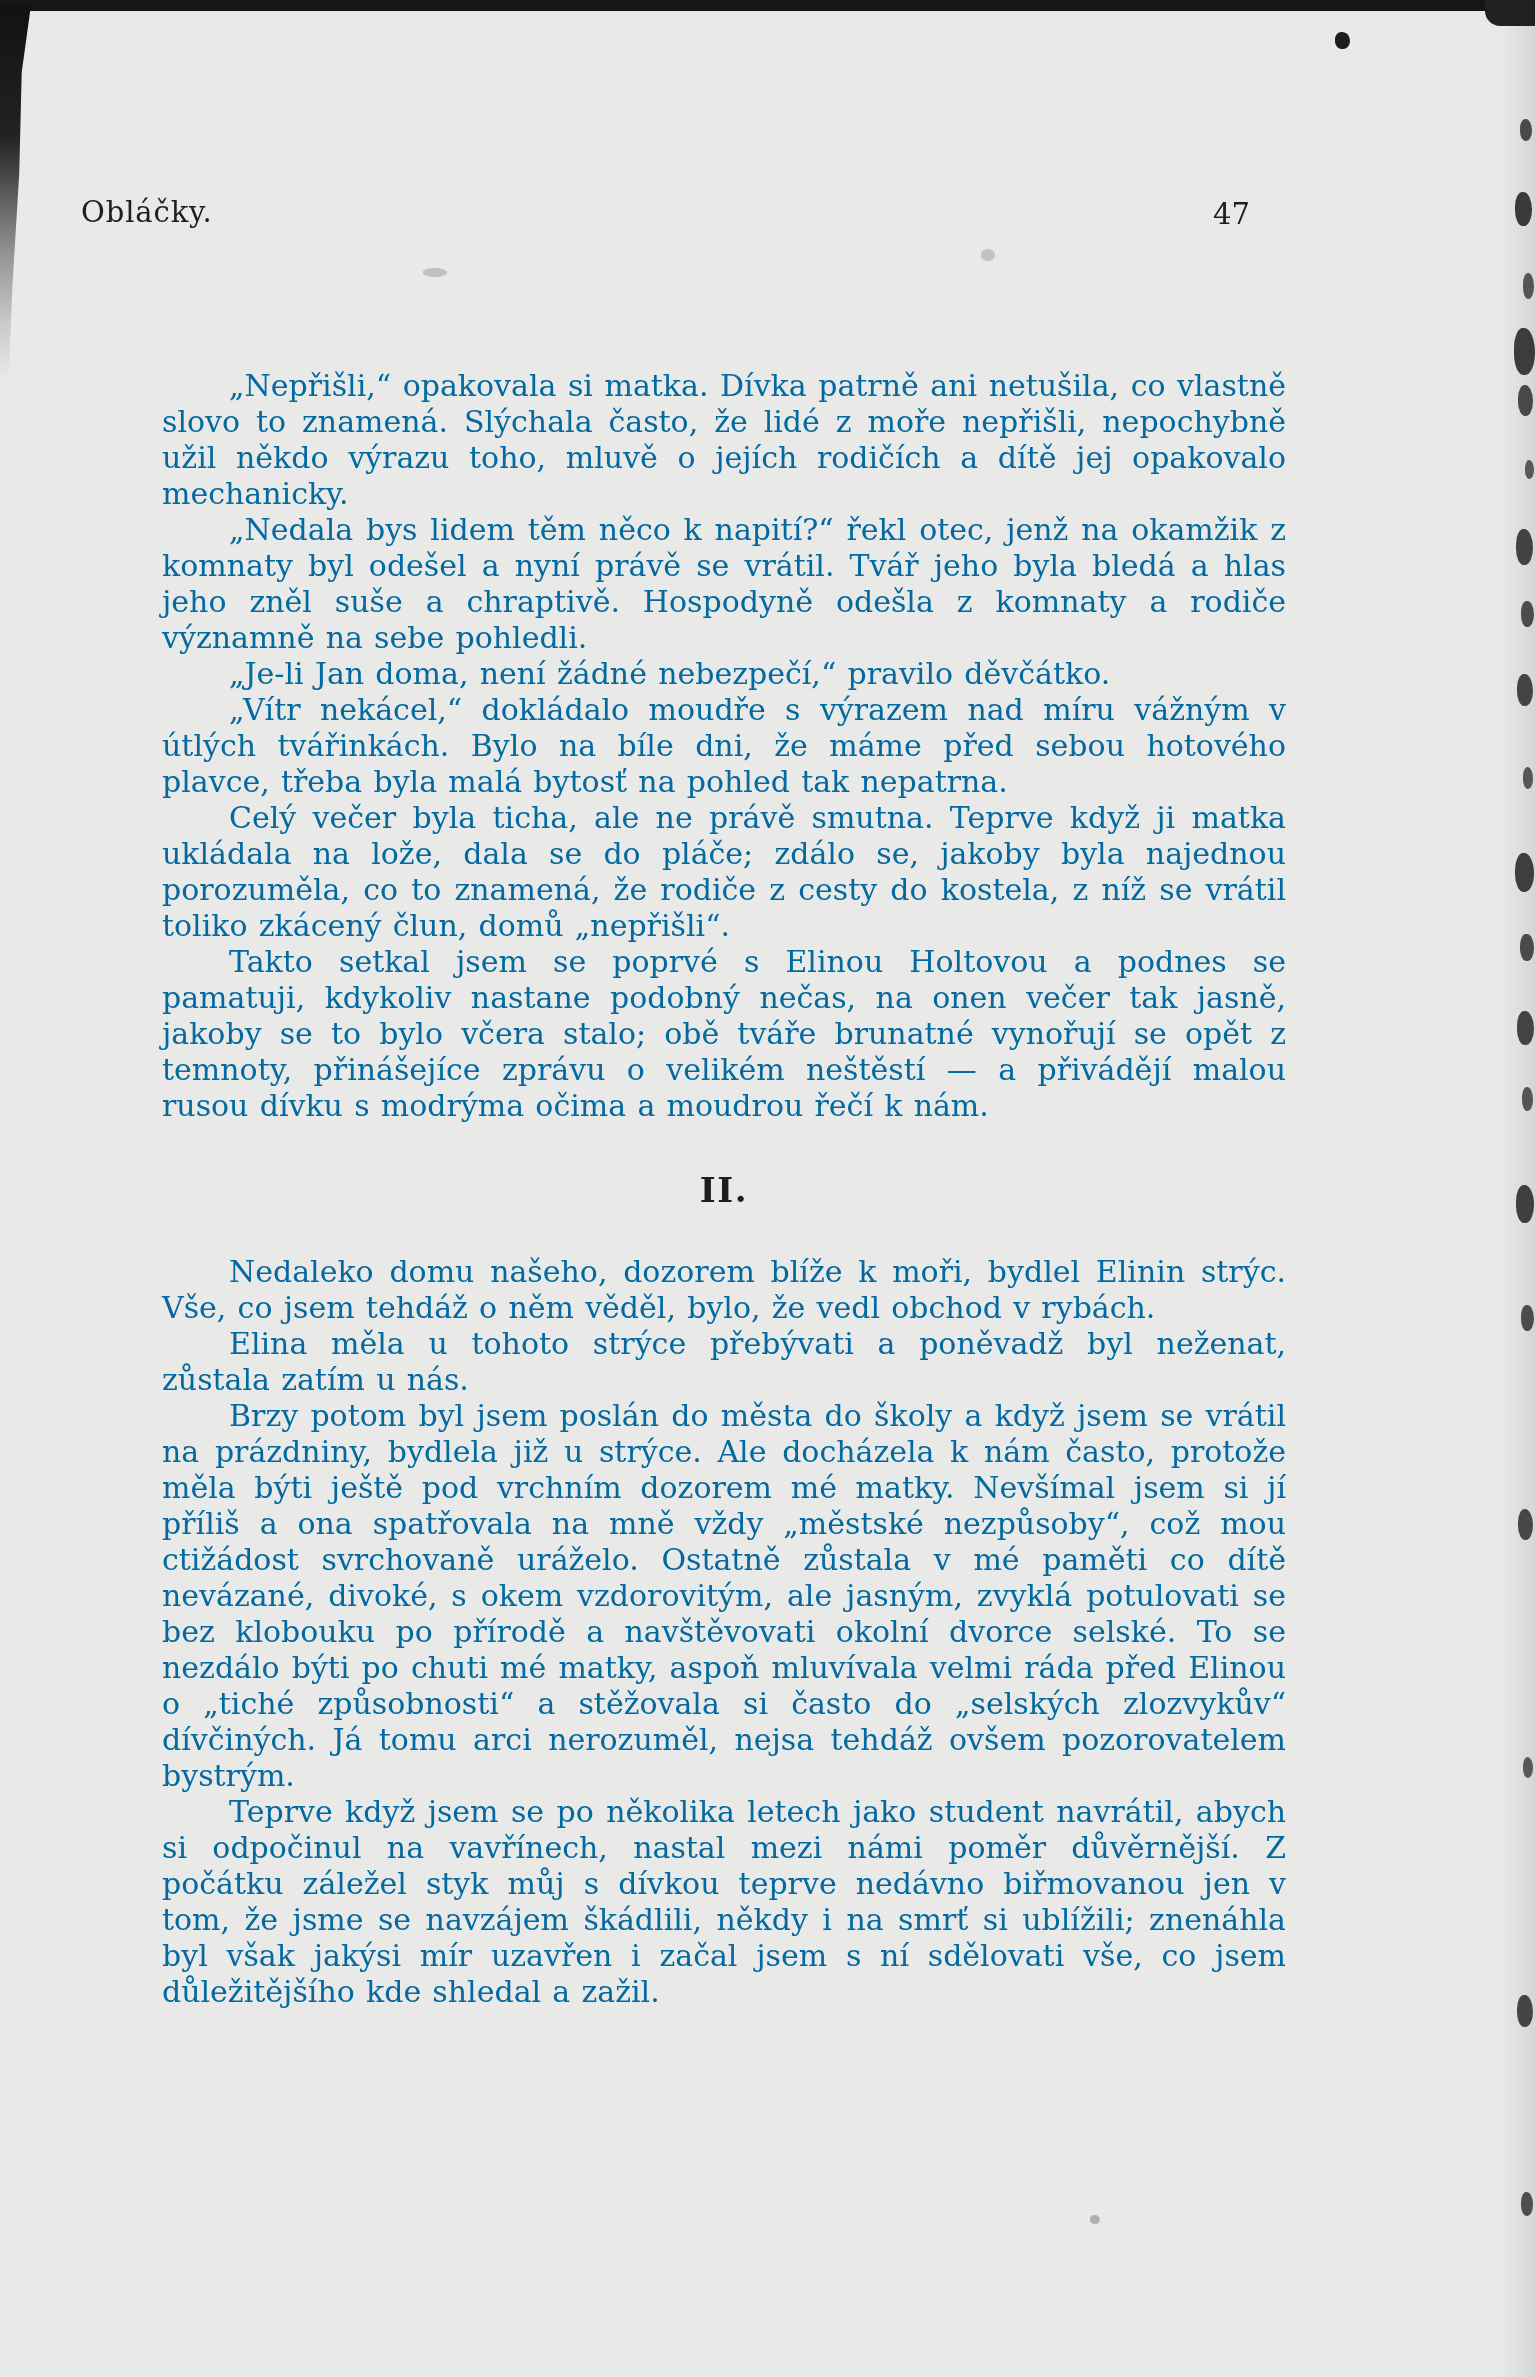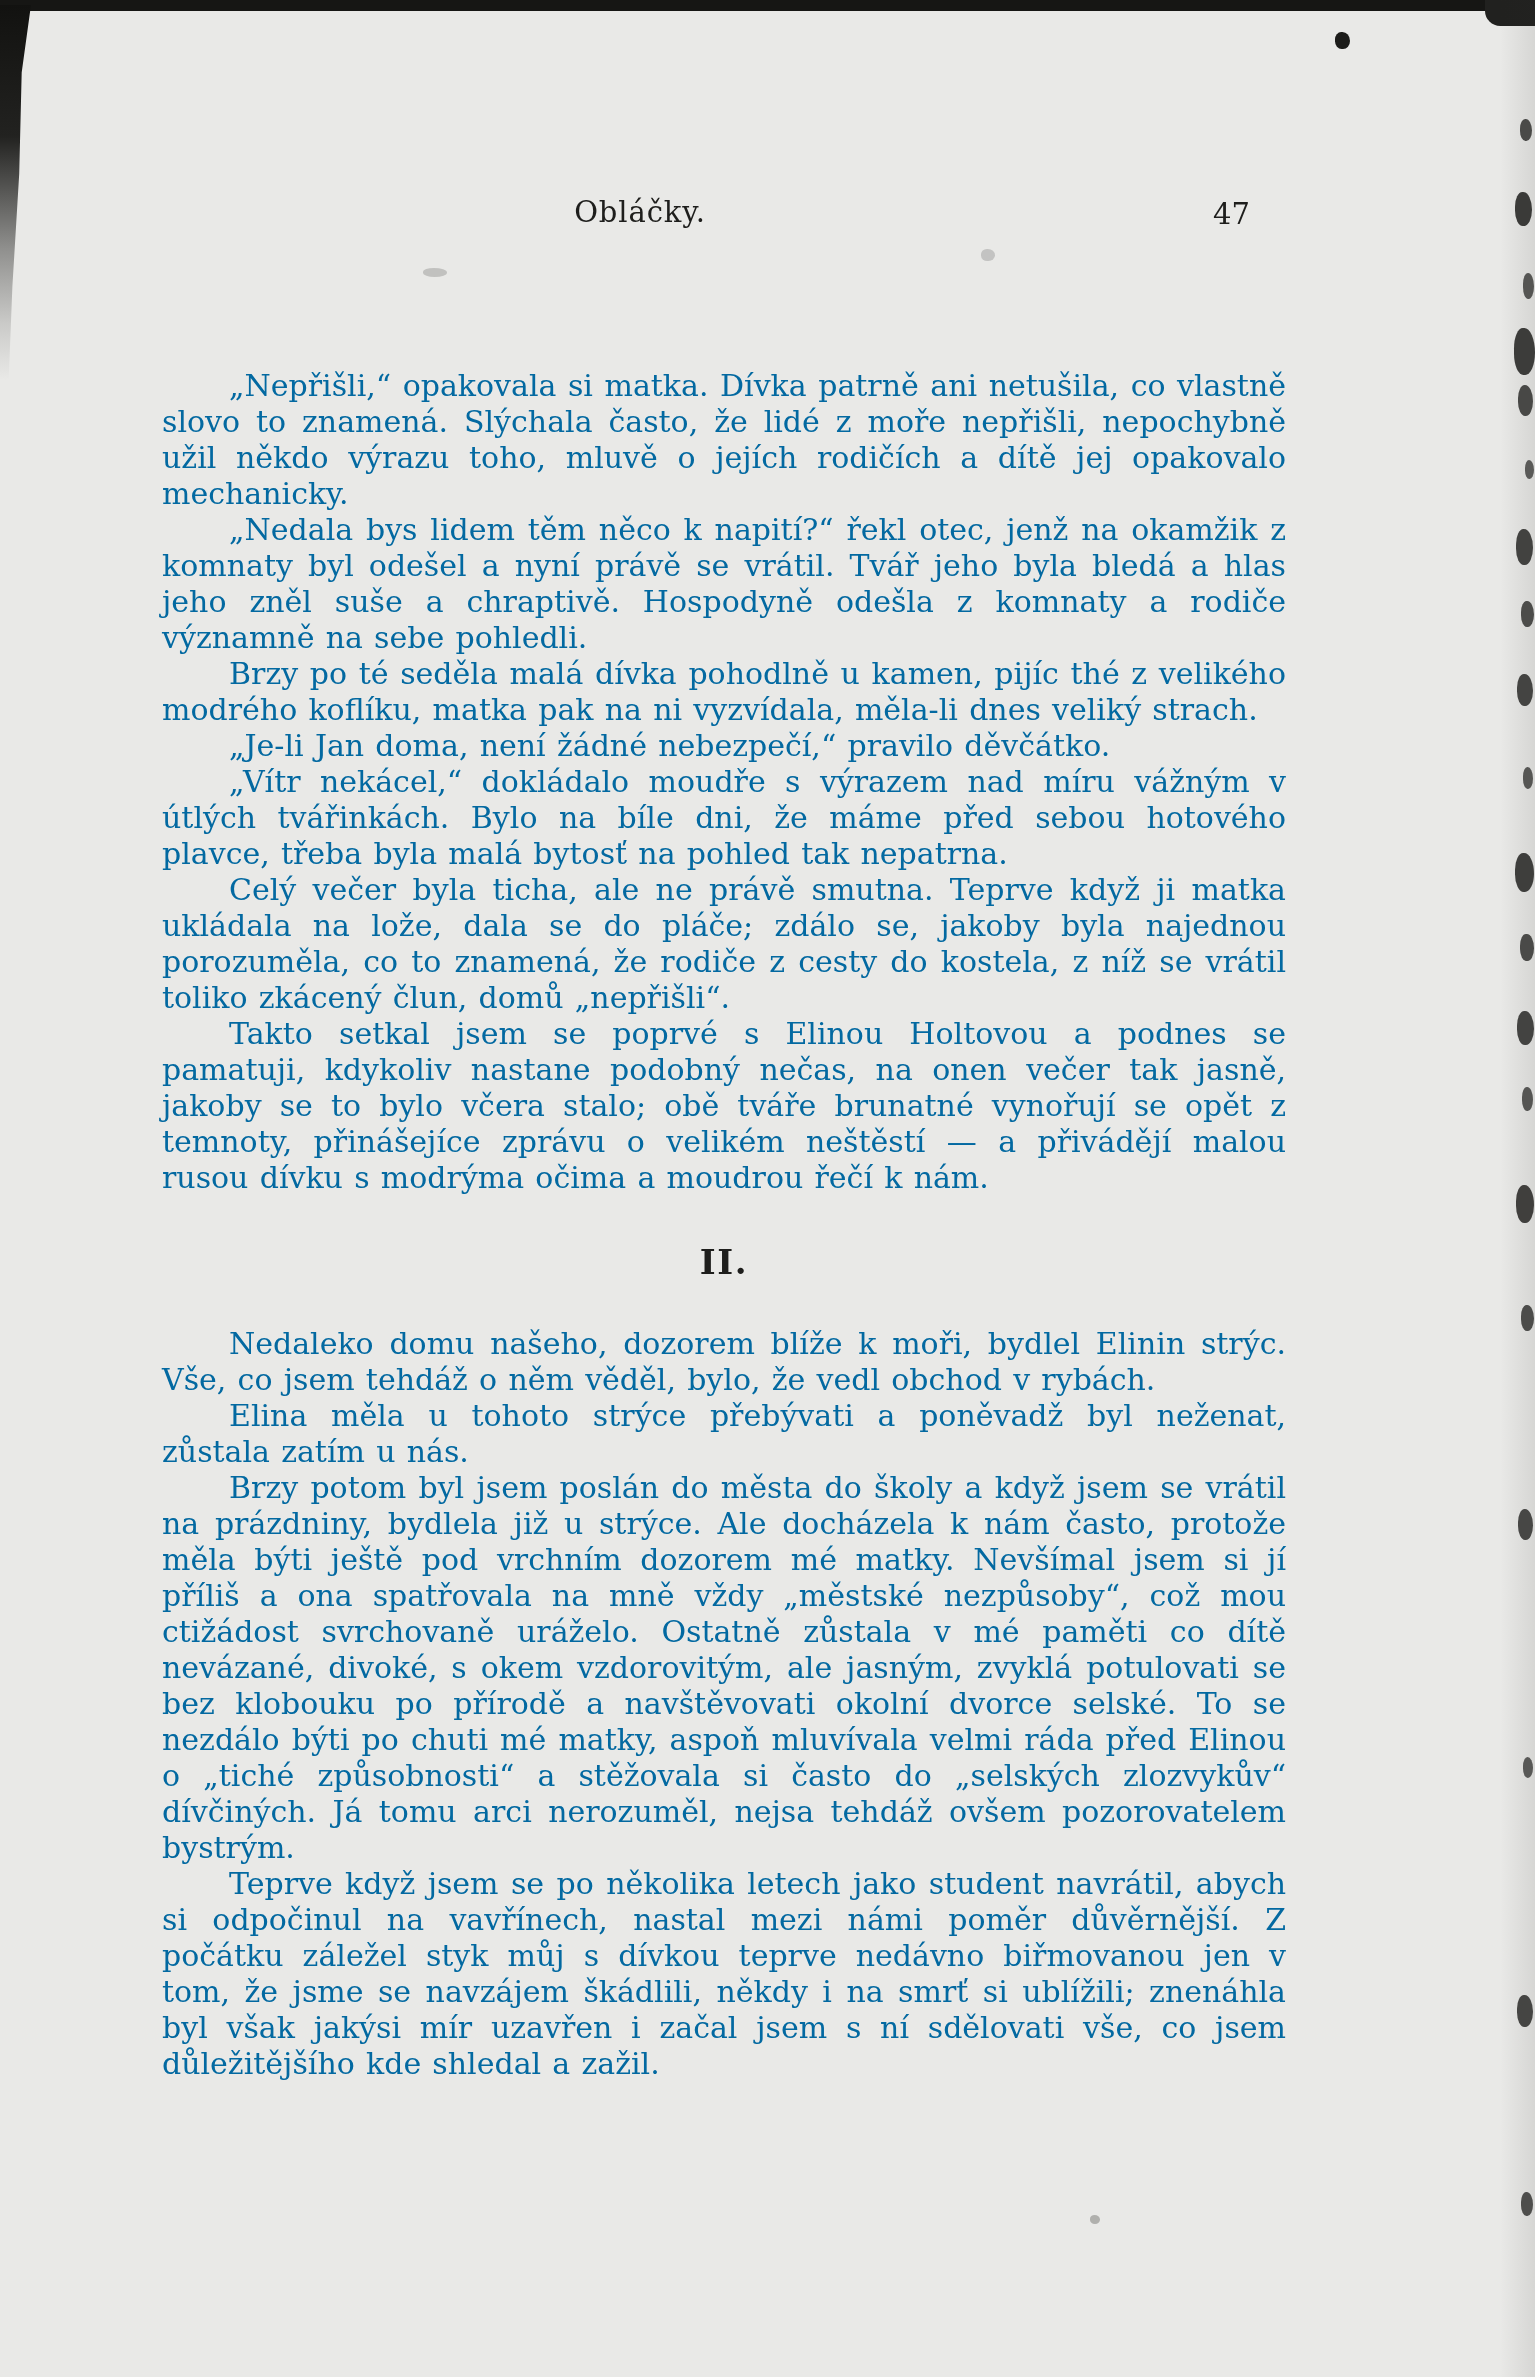--- a/index.html
+++ b/index.html
@@ -34,21 +34,21 @@
     position:absolute;right:0;top:0;width:36px;height:100%;
     background:linear-gradient(to right,rgba(40,40,38,0),rgba(40,40,38,.10));
   }
   .marks i{position:absolute;display:block;border-radius:45% 55% 50% 48%;}
   
   header{
     position:absolute;left:162px;top:193px;width:1122px;height:39px;
     font-size:29px;line-height:39px;
   }
   .running-title{
-    position:absolute;left:0;right:4px;text-align:center;
+    position:absolute;left:0;right:4px;text-align:left;
     transform:translateX(-81px);
     letter-spacing:0.9px;
   }
   .page-number{
     position:absolute;right:34px;top:1.7px;
   }
   
   main{
     position:absolute;left:162px;top:368px;width:1124px;
   }
@@ -108,21 +108,20 @@
 
   <header>
     <span class="running-title">Obláčky.</span>
     <span class="page-number">47</span>
   </header>
 
   <main>
     <section>
         <p class="para">„Nepřišli,“ opakovala si matka. Dívka patrně ani netušila, co vlastně slovo to znamená. Slýchala často, že lidé z moře nepřišli, nepochybně užil někdo výrazu toho, mluvě o jejích rodičích a dítě jej opakovalo mechanicky.</p>
         <p class="para">„Nedala bys lidem těm něco k napití?“ řekl otec, jenž na okamžik z komnaty byl odešel a nyní právě se vrátil. Tvář jeho byla bledá a hlas jeho zněl suše a chraptivě. Hospodyně odešla z komnaty a rodiče významně na sebe pohledli.</p>
-        <p class="para">Brzy po té seděla malá dívka pohodlně u kamen, pijíc thé z velikého modrého koflíku, matka pak na ni vyzvídala, měla-li dnes veliký strach.</p>
         <p class="para">„Je-li Jan doma, není žádné nebezpečí,“ pravilo děvčátko.</p>
         <p class="para">„Vítr nekácel,“ dokládalo moudře s výrazem nad míru vážným v útlých tvářinkách. Bylo na bíle dni, že máme před sebou hotového plavce, třeba byla malá bytosť na pohled tak nepatrna.</p>
         <p class="para">Celý večer byla ticha, ale ne právě smutna. Teprve když ji matka ukládala na lože, dala se do pláče; zdálo se, jakoby byla najednou porozuměla, co to znamená, že rodiče z cesty do kostela, z níž se vrátil toliko zkácený člun, domů „nepřišli“.</p>
         <p class="para">Takto setkal jsem se poprvé s Elinou Holtovou a podnes se pamatuji, kdykoliv nastane podobný nečas, na onen večer tak jasně, jakoby se to bylo včera stalo; obě tváře brunatné vynořují se opět z temnoty, přinášejíce zprávu o velikém neštěstí — a přivádějí malou rusou dívku s modrýma očima a moudrou řečí k nám.</p>
       </section>
     <h2 class="section-heading">II.</h2>
     <section>
         <p class="para">Nedaleko domu našeho, dozorem blíže k moři, bydlel Elinin strýc. Vše, co jsem tehdáž o něm věděl, bylo, že vedl obchod v rybách.</p>
         <p class="para">Elina měla u tohoto strýce přebývati a poněvadž byl neženat, zůstala zatím u nás.</p>
         <p class="para">Brzy potom byl jsem poslán do města do školy a když jsem se vrátil na prázdniny, bydlela již u strýce. Ale docházela k nám často, protože měla býti ještě pod vrchním dozorem mé matky. Nevšímal jsem si jí příliš a ona spatřovala na mně vždy „městské nezpůsoby“, což mou ctižádost svrchovaně uráželo. Ostatně zůstala v mé paměti co dítě nevázané, divoké, s okem vzdorovitým, ale jasným, zvyklá potulovati se bez klobouku po přírodě a navštěvovati okolní dvorce selské. To se nezdálo býti po chuti mé matky, aspoň mluvívala velmi ráda před Elinou o „tiché způsobnosti“ a stěžovala si často do „selských zlozvykův“ dívčiných. Já tomu arci nerozuměl, nejsa tehdáž ovšem pozorovatelem bystrým.</p>

